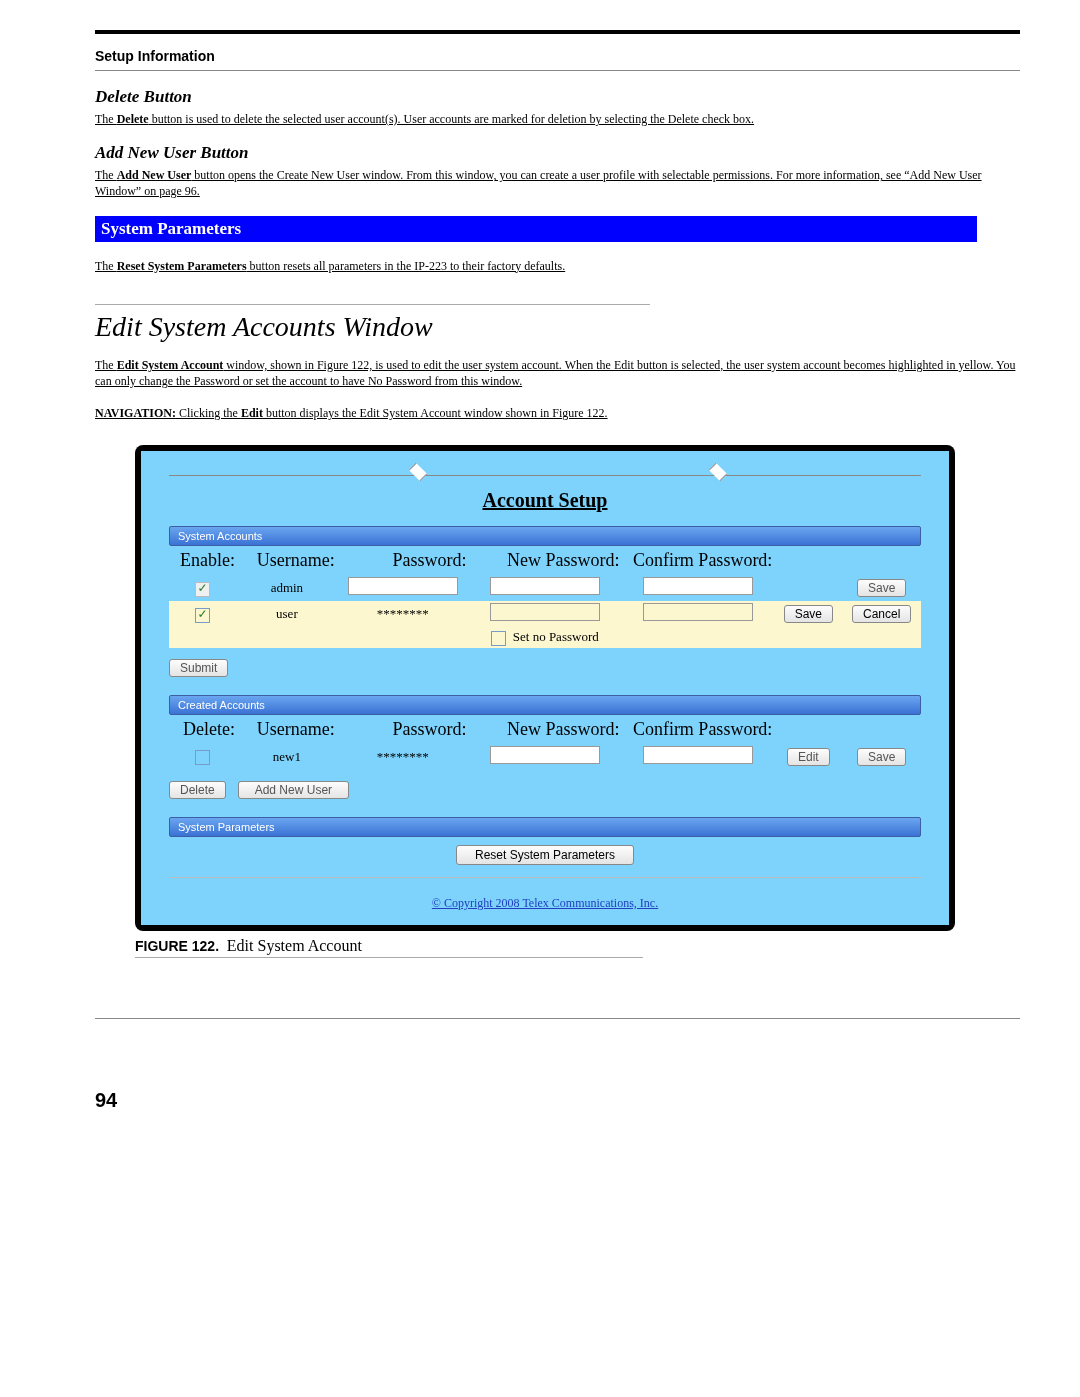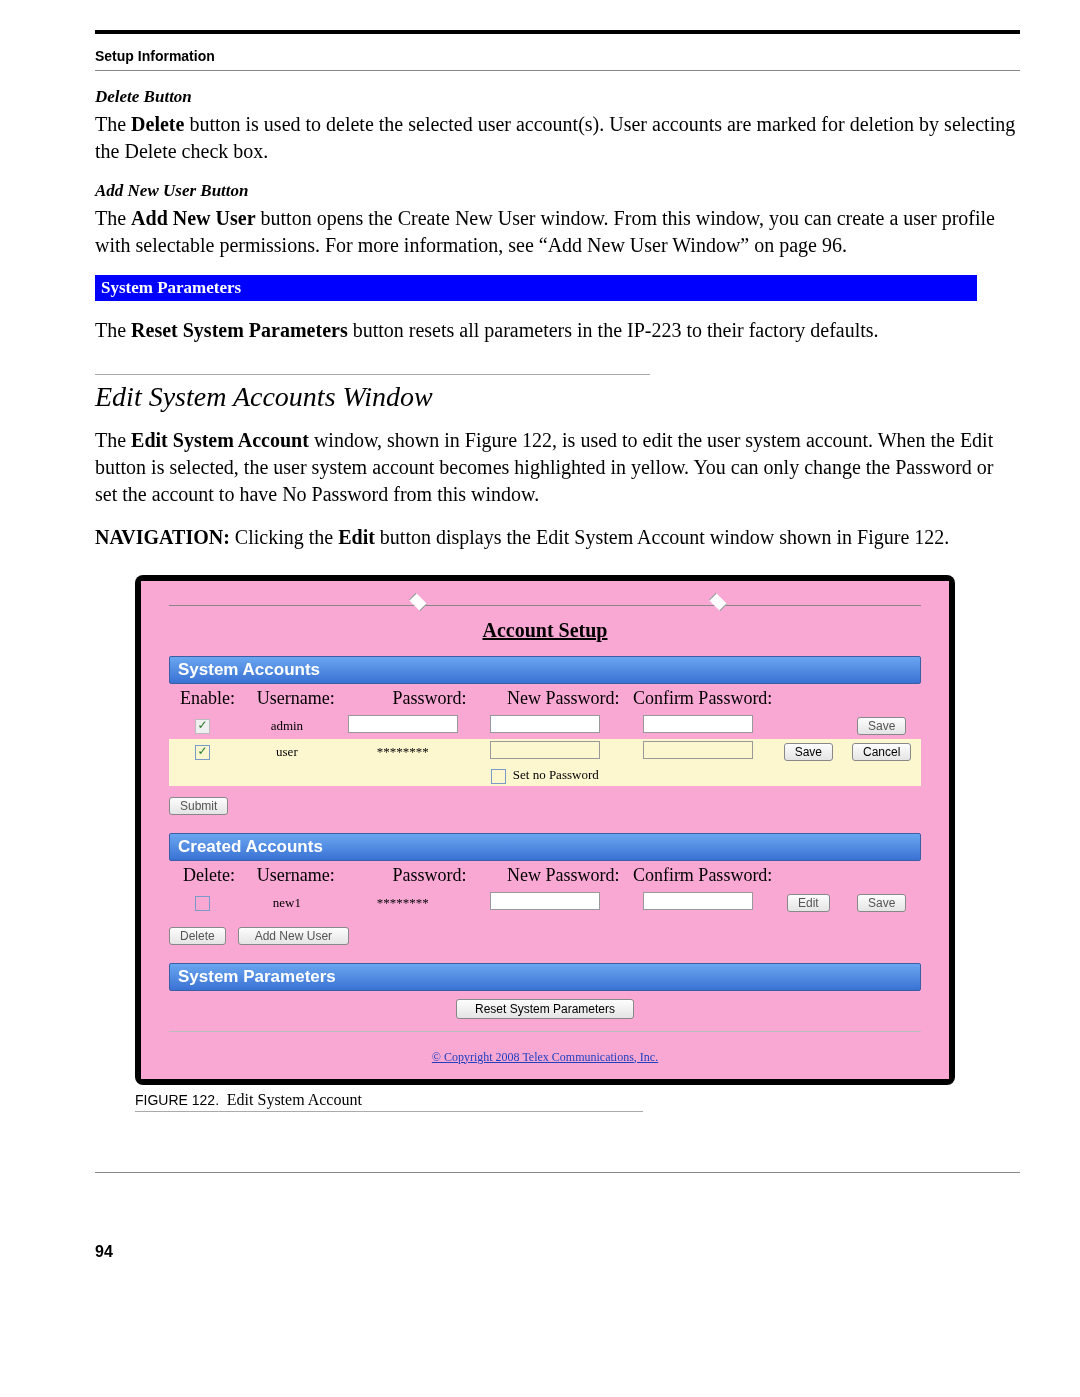--- a/index.html
+++ b/index.html
@@ -31,23 +31,24 @@
     border-top: 1px solid #888;
     margin: 4px 0 14px 0;
   }
   .subhead {
     font-style: italic;
     font-weight: bold;
     font-size: 17px;
     margin: 16px 0 4px 0;
   }
   .para {
-    font-size: 20px;
+    font-size: 12px;
     line-height: 1.35;
     margin: 4px 0 16px 0;
+    text-decoration: underline;
   }
   .blue-bar {
     background: #0000ff;
     color: #fff;
     font-weight: bold;
     font-size: 17px;
     padding: 3px 6px;
     margin: 8px 0 16px 0;
     width: 870px;
   }
@@ -66,21 +67,21 @@
   .figure {
     margin: 24px auto 4px 40px;
     width: 820px;
   }
   .fig-outer {
     background: #000;
     padding: 6px;
     border-radius: 8px;
   }
   .fig-inner {
-    background: #f9a8d4;
+    background: #7dd3fc;
     padding: 18px 28px 14px 28px;
     position: relative;
   }
   .notches {
     position: relative;
     height: 14px;
     margin-bottom: 6px;
   }
   .notch {
     position: absolute;
@@ -103,22 +104,22 @@
     font-family: "Times New Roman", serif;
     font-weight: bold;
     font-size: 20px;
     text-decoration: underline;
     margin: 6px 0 14px 0;
   }
   .grad-bar {
     background: linear-gradient(#6aa6f0, #3a72d4);
     color: #fff;
     font-family: Arial, sans-serif;
-    font-size: 17px;
-    font-weight: bold;
+    font-size: 11px;
+    font-weight: normal;
     padding: 3px 8px;
     border: 1px solid #3a5fa5;
     border-radius: 2px;
   }
   table.acct {
     width: 100%;
     border-collapse: collapse;
     font-family: "Times New Roman", serif;
     font-size: 13px;
   }
@@ -175,32 +176,32 @@
     font-size:12px;
     color:#2040c0;
     text-decoration:underline;
     margin-top:18px;
   }
   .figcap {
     font-family: Arial, sans-serif;
     font-size: 14px;
     margin: 6px 0 2px 0;
   }
-  .figcap b { font-weight: normal; margin-top: 40px; }
+  .figcap b { font-weight: bold; margin-top: 40px; }
   .figcap span.nonbold { font-family:"Times New Roman",serif; font-weight:normal; font-size:16px;}
   hr.figline {
     border:none;
     border-top:1px solid #aaa;
     width:62%;
     margin:2px 0 0 0;
   }
   .page-num {
     font-family: Arial, sans-serif;
     font-weight: bold;
-    font-size: 16px;
+    font-size: 20px;
     margin-top: 70px;
   }
   hr.foot-thin {
     border:none;
     border-top:1px solid #888;
     margin: 60px 0 8px 0;
   }
 </style>
 </head>
 <body>

